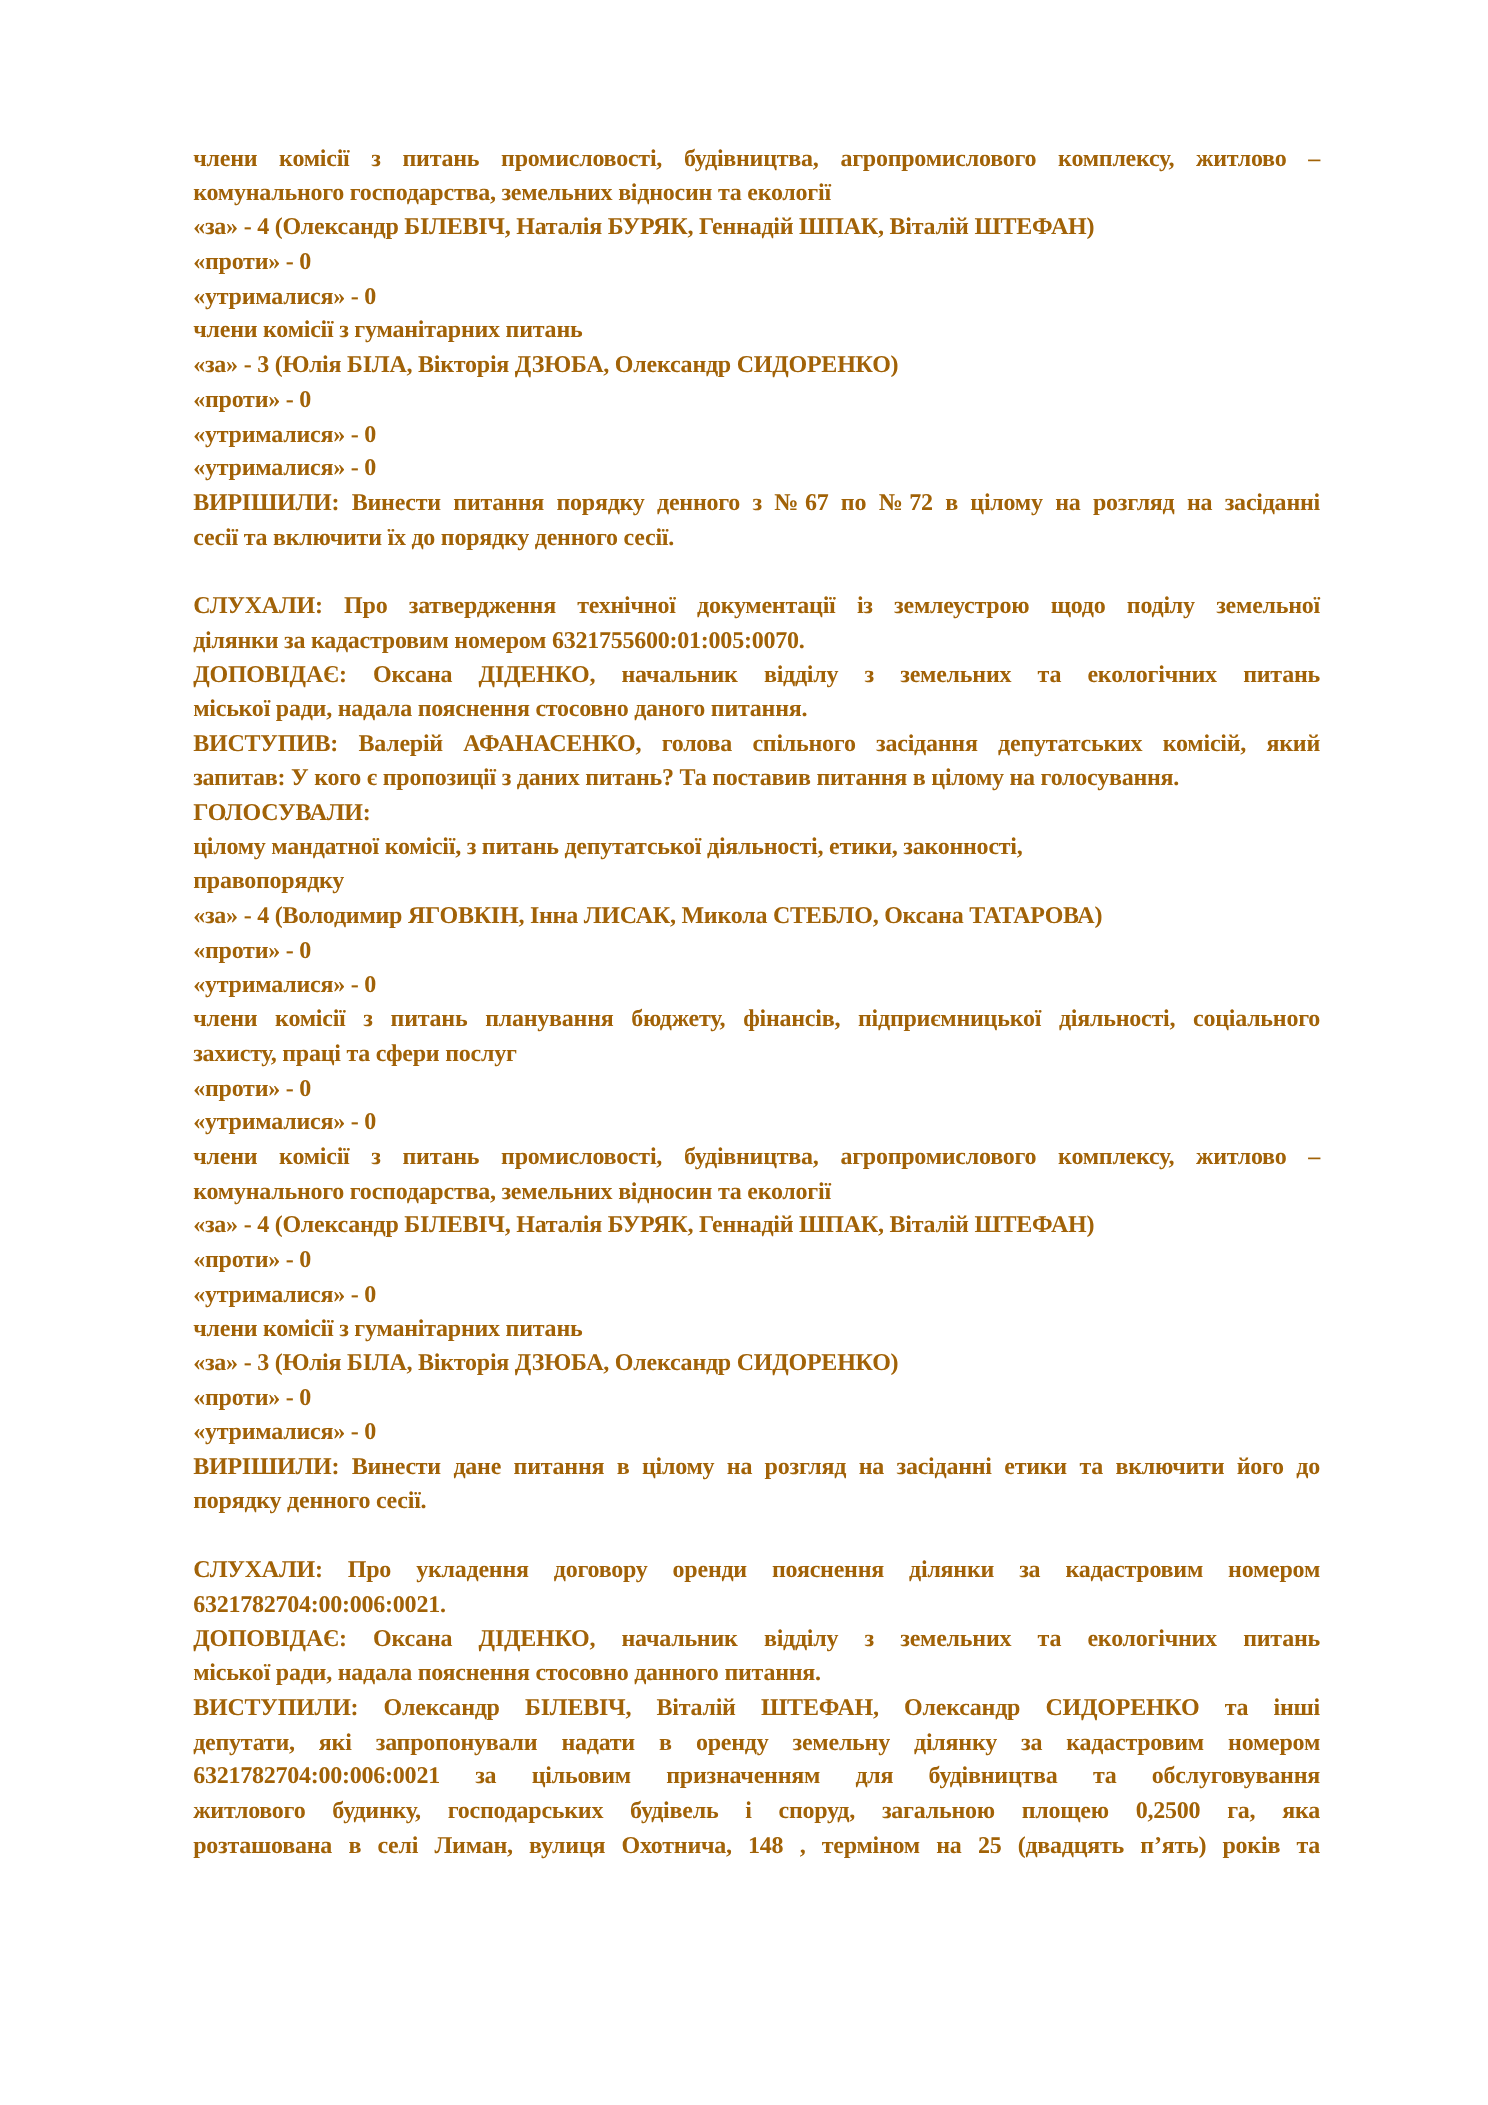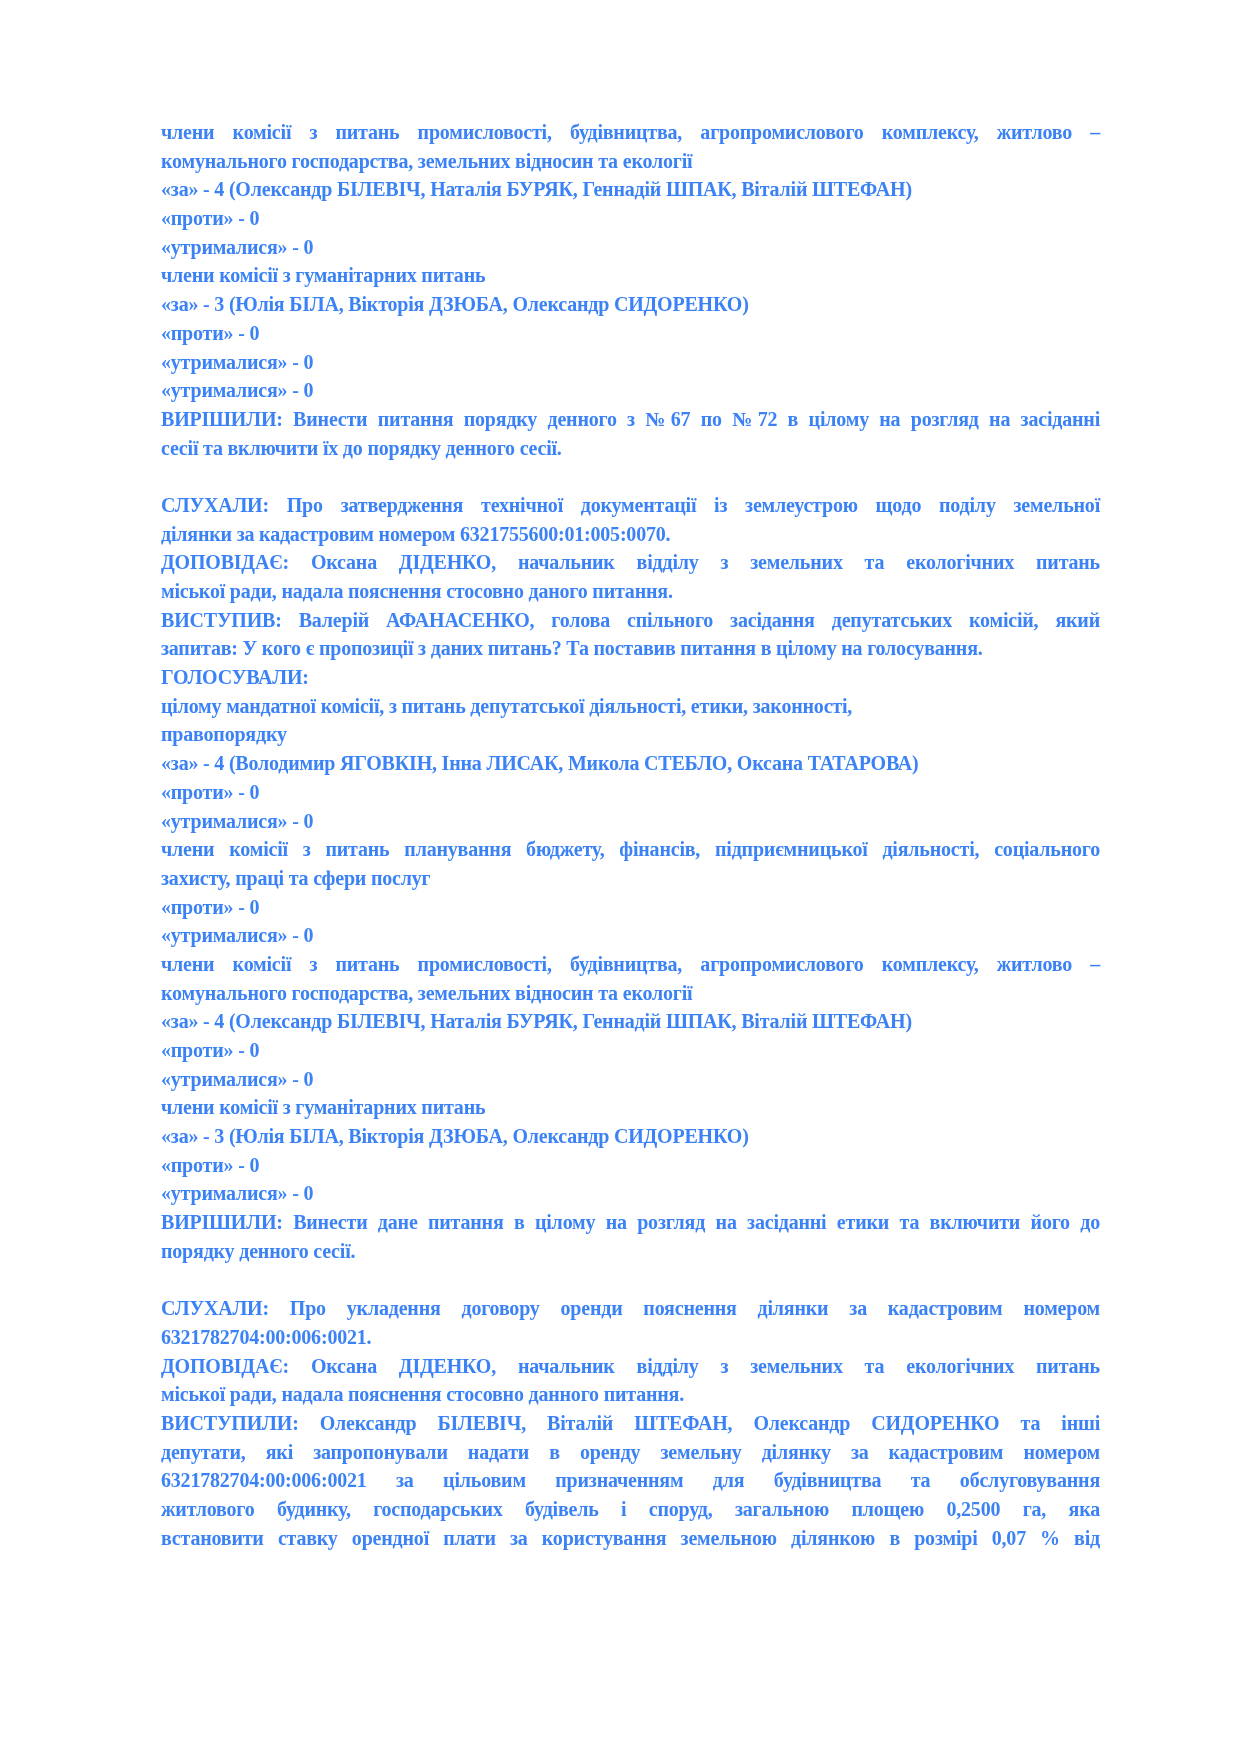--- a/index.html
+++ b/index.html
@@ -16,21 +16,21 @@
     overflow: hidden;
   }
   .content {
     position: absolute;
     left: 161px;
     top: 118px;
     width: 939px;
     font-family: "Liberation Serif", "DejaVu Serif", serif;
     font-size: 20px;
     letter-spacing: -0.2px;
-    color: #3b82f6;
+    color: #a16207;
   }
   .line {
     height: 28.7px;
     line-height: 28.7px;
     text-align: left;
   }
   .line.j {
     text-align: justify;
     text-align-last: justify;
   }
@@ -90,15 +90,15 @@
       <div class="line"><span class="b">порядку денного сесії.</span></div>
       <div class="gap"></div>
       <div class="line j"><span class="b">СЛУХАЛИ: Про укладення договору оренди пояснення ділянки за кадастровим номером</span></div>
       <div class="line"><span class="b">6321782704:00:006:0021.</span></div>
       <div class="line j"><span class="b">ДОПОВІДАЄ: Оксана ДІДЕНКО, начальник відділу з земельних та екологічних питань</span></div>
       <div class="line"><span class="b">міської ради, надала пояснення стосовно данного питання.</span></div>
       <div class="line j"><span class="b">ВИСТУПИЛИ: Олександр БІЛЕВІЧ, Віталій ШТЕФАН, Олександр СИДОРЕНКО та інші</span></div>
       <div class="line j"><span class="b">депутати,  які запропонували надати в оренду  земельну ділянку за кадастровим номером</span></div>
       <div class="line j"><span class="b">6321782704:00:006:0021 за цільовим призначенням </span><span class="reg">для будівництва та обслуговування</span></div>
       <div class="line j"><span class="reg">житлового будинку, господарських будівель і споруд, </span><span class="b">загальною площею 0,2500 га, яка</span></div>
-      <div class="line j"><span class="b">встановити ставку орендної плати за користування земельною ділянкою в розмірі 0,07 % від</span></div>
+      <div class="line j"><span class="b">розташована в селі Лиман, вулиця Охотнича, 148 , терміном на 25 (двадцять п’ять) років та</span></div>
     </div>
 </div>
 
 </body></html>

